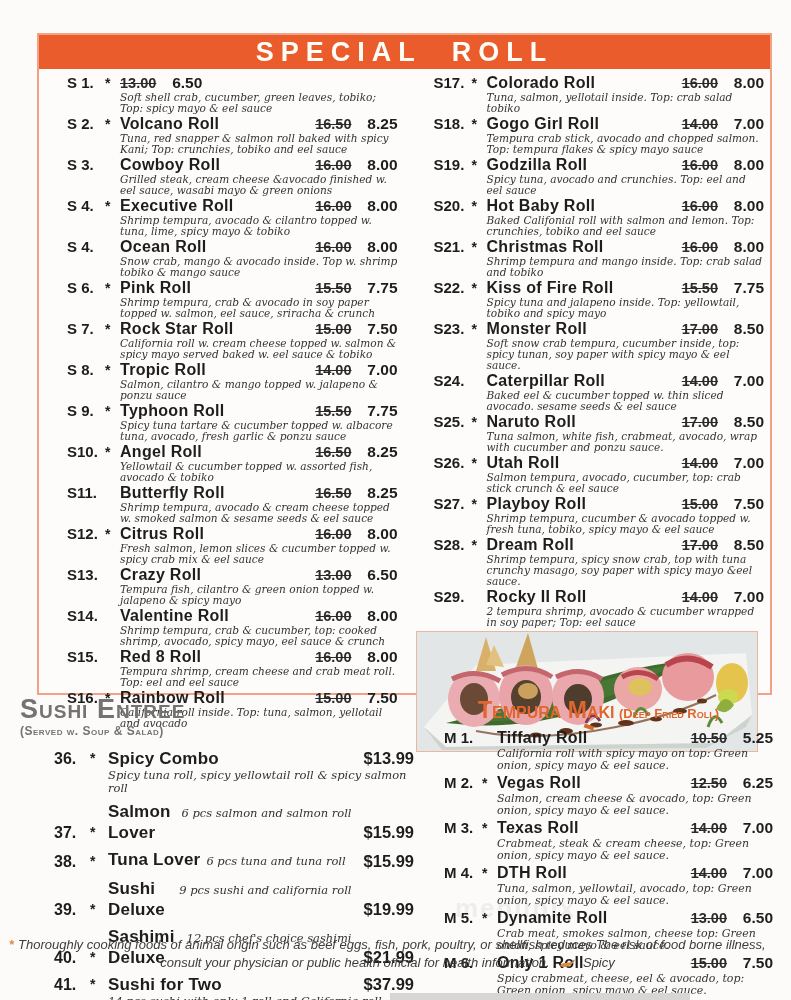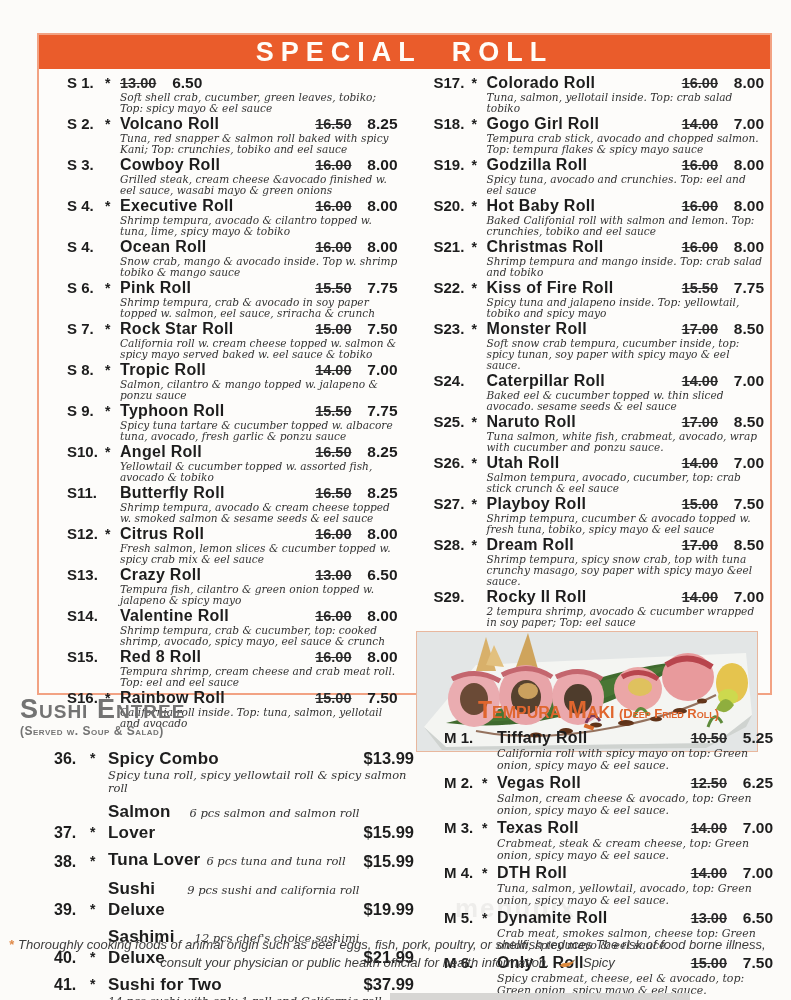--- a/index.html
+++ b/index.html
@@ -56,21 +56,21 @@
   .sec-sub   { font-variant: small-caps; font-size: 12px; letter-spacing: 0.5px; }
   .sec-head-inline { text-align: center; color: #e0662e; font-weight: bold; line-height: 24px; }
   .sec-title-sm { font-variant: small-caps; font-size: 23px; }
   .sec-sub-inline { font-variant: small-caps; font-size: 13px; }
 
   .entree-list { margin-top: 6px; padding-left: 34px; padding-right: 4px; }
   .entree-item { margin-bottom: 6px; }
   .e-head { display: flex; align-items: flex-end; line-height: 21px; }
   .e-num  { width: 36px; font-weight: bold; font-size: 16px; flex-shrink: 0; }
   .e-star { width: 18px; font-weight: bold; font-size: 14px; flex-shrink: 0; }
-  .e-mid  { flex: 1; display: flex; align-items: baseline; padding-right: 4px; }
+  .e-mid  { flex: 1; display: flex; align-items: baseline; padding-right: 12px; }
   .e-name { font-weight: bold; font-size: 17px; letter-spacing: 0.2px; }
   .e-inline {
     margin-left: 6px; font-family: "DejaVu Serif", serif; font-style: italic;
     font-size: 11.5px; color: #333; white-space: nowrap;
   }
   .e-price { font-weight: bold; font-size: 16.5px; flex-shrink: 0; }
   .e-desc {
     margin-left: 54px; max-width: 300px;
     font-family: "DejaVu Serif", serif; font-style: italic;
     font-size: 11.5px; line-height: 13px; color: #333;

